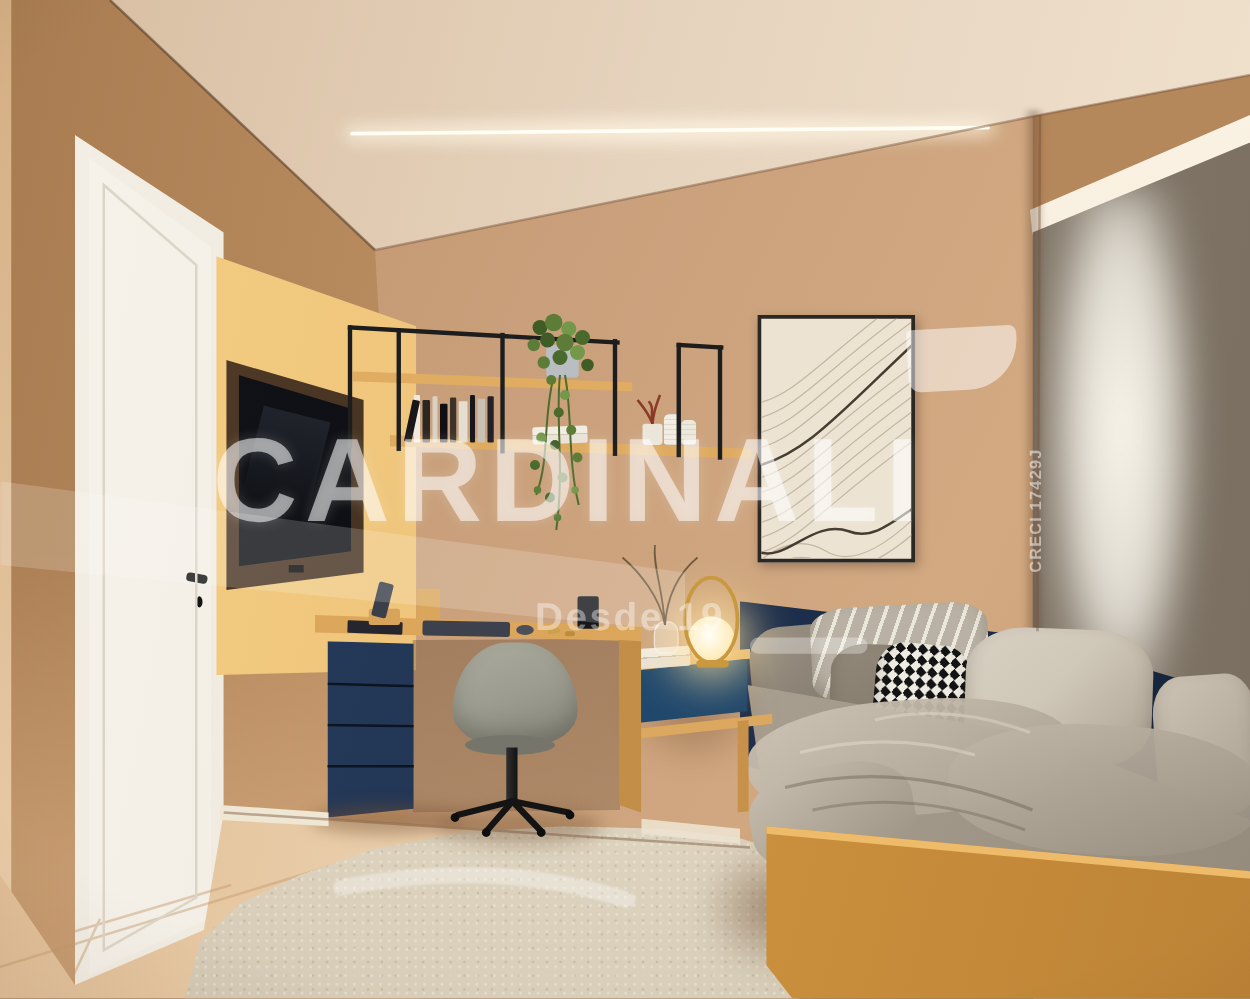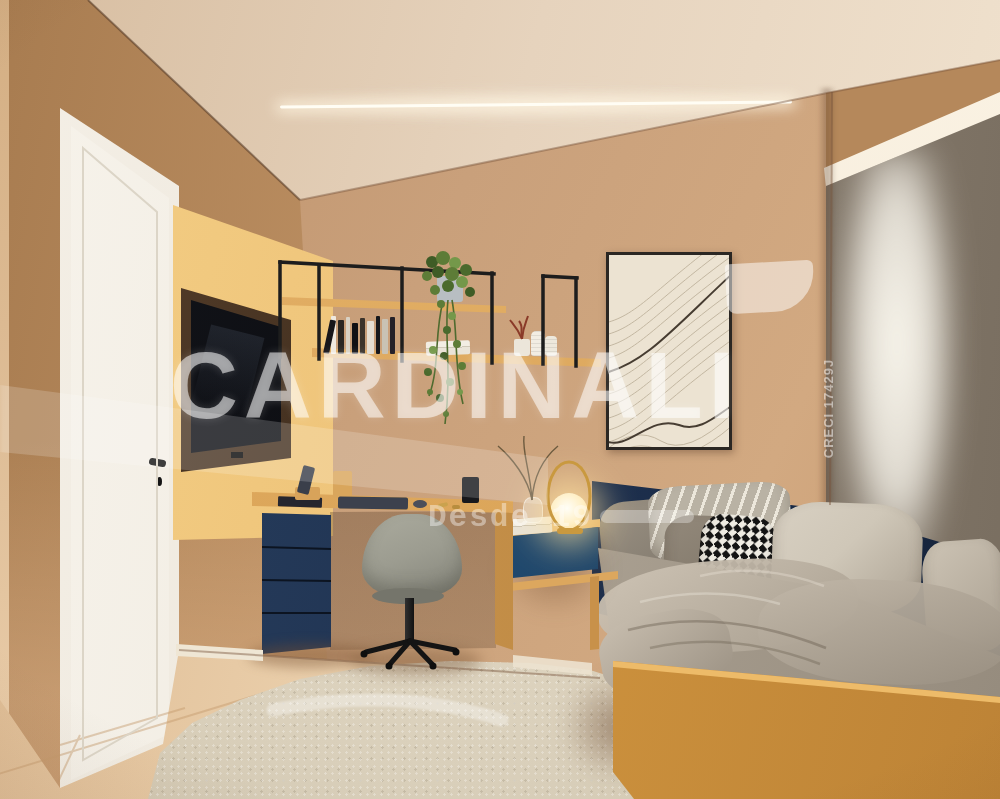--- a/index.html
+++ b/index.html
@@ -173,21 +173,21 @@
   
   .wm{position:absolute;color:var(--watermark,rgba(255,255,255,.55));pointer-events:none;}
   .wm-band{clip-path:polygon(0 385px,548px 458px,548px 505px,0 452px);background:rgba(255,255,255,.18);filter:blur(2px);}
   .wm-brand{left:170px;top:338px;font-size:95px;font-weight:700;letter-spacing:6px;line-height:1;
        transform:scaleX(.99);transform-origin:left top;text-shadow:0 0 10px rgba(255,255,255,.18);}
   .wm-flag{left:726px;top:262px;width:88px;height:50px;background:rgba(255,255,255,.5);
        border-radius:4px 6px 40px 10px;transform:rotate(-3deg);}
   .wm-sub{left:0;top:441px;width:818px;text-align:right;font-size:49px;font-weight:700;letter-spacing:1px;line-height:1;}
   .wm-creci{left:768px;top:401px;width:120px;text-align:center;font-size:13px;font-weight:700;letter-spacing:1px;
        transform:rotate(-90deg);color:rgba(255,255,255,.5);}
-  .wm-tag{left:428px;top:500px;font-size:31px;font-weight:700;color:rgba(255,255,255,.4);filter:blur(.5px);letter-spacing:2px;font-family:Liberation Mono, monospace;}
+  .wm-tag{left:428px;top:476px;font-size:31px;font-weight:700;color:rgba(255,255,255,.4);filter:blur(.5px);letter-spacing:2px;}
   .wm-bar{left:600px;top:510px;width:94px;height:13px;border-radius:7px;background:rgba(255,255,255,.32);}
 </style>
 </head>
 <body>
 
 <div class="stage">
 
   <div class="layer base-wall"></div>
   <div class="layer ceiling"></div>
   <div class="abs led-glow"></div>

